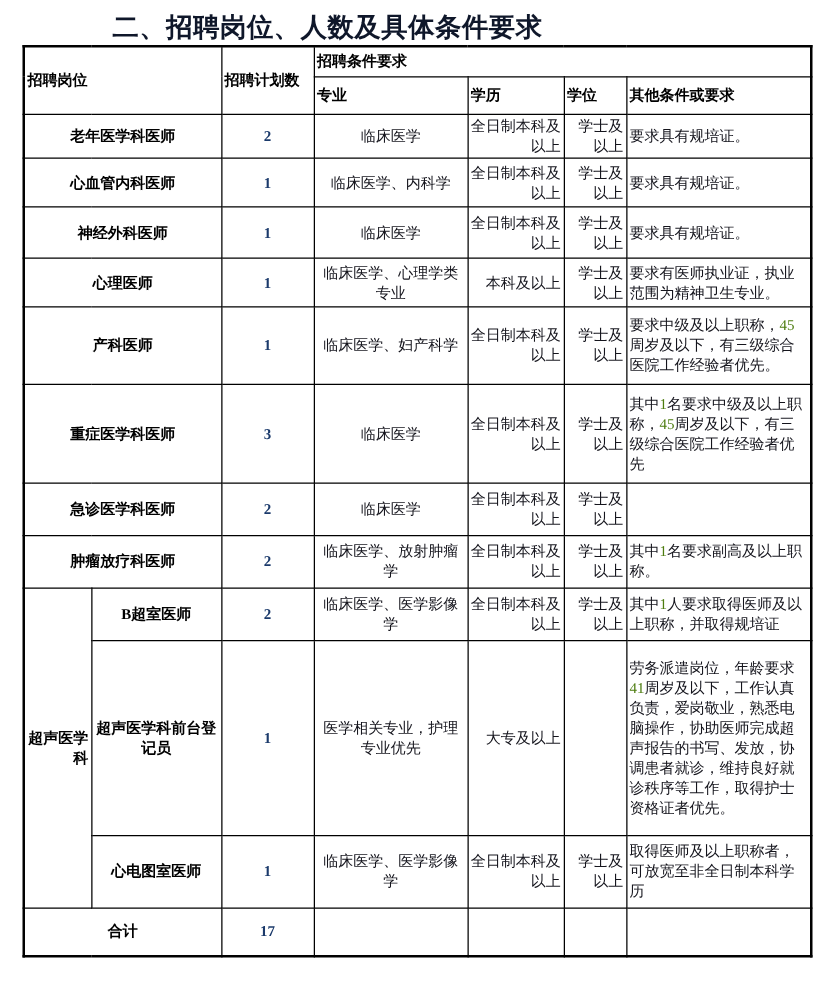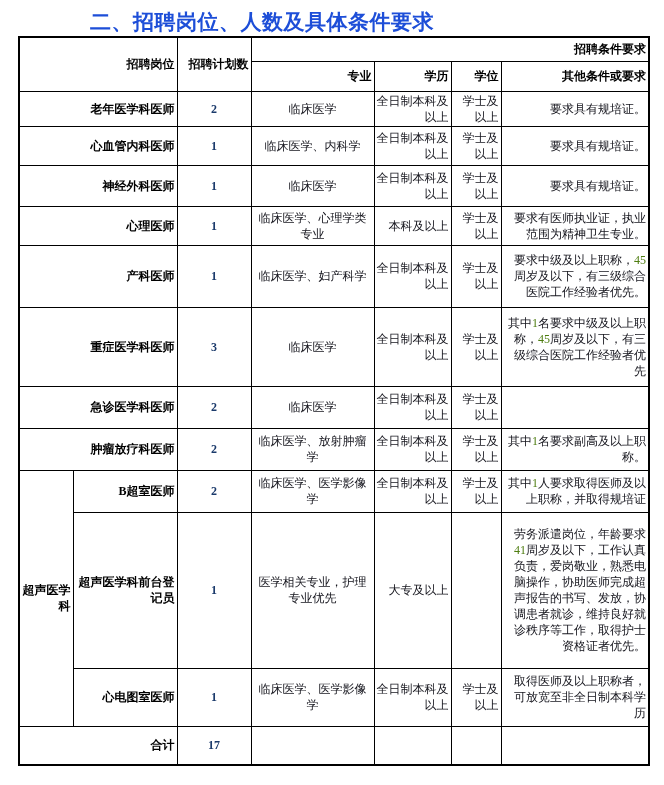--- a/index.html
+++ b/index.html
@@ -12,21 +12,21 @@
     color:#14141c;
     overflow:hidden;
   }
   .doc-title{
     position:absolute;
     left:90px;
     top:8px;
     font-family:Liberation Mono, monospace;
     font-size:21px;
     font-weight:bold;
-    color:#1d4ed8;
+    color:#0f172a;
     white-space:nowrap;
     letter-spacing:0.5px;
   }
   table.recruit{
     position:absolute;
     left:18px;
     top:36px;
     width:630px;
     border-collapse:collapse;
     table-layout:fixed;
@@ -35,27 +35,27 @@
   table.recruit td{
     border:1px solid #000;
     padding:1px 2px;
     vertical-align:middle;
     font-size:12px;
     line-height:16px;
     overflow:hidden;
   }
   td.hdr{
     font-weight:bold;
-    text-align:right;
+    text-align:left;
     color:#000;
     font-size:12.5px;
   }
   td.pos{
     font-weight:bold;
-    text-align:right;
+    text-align:center;
     color:#000;
     font-size:12.5px;
     line-height:16px;
   }
   td.grp{
     font-weight:bold;
     text-align:right;
     color:#000;
     font-size:12.5px;
   }
@@ -67,21 +67,21 @@
   }
   td.mid{
     text-align:center;
   }
   td.edu,td.deg{
     text-align:right;
     line-height:15px;
     padding:1px;
   }
   td.other{
-    text-align:right;
+    text-align:left;
     padding:2px 4px;
     line-height:17px;
     margin-left:45px;
   }
   .digit{color:#4d7c0f;}
 </style>
 </head>
 <body>
 
 <div class="page">

